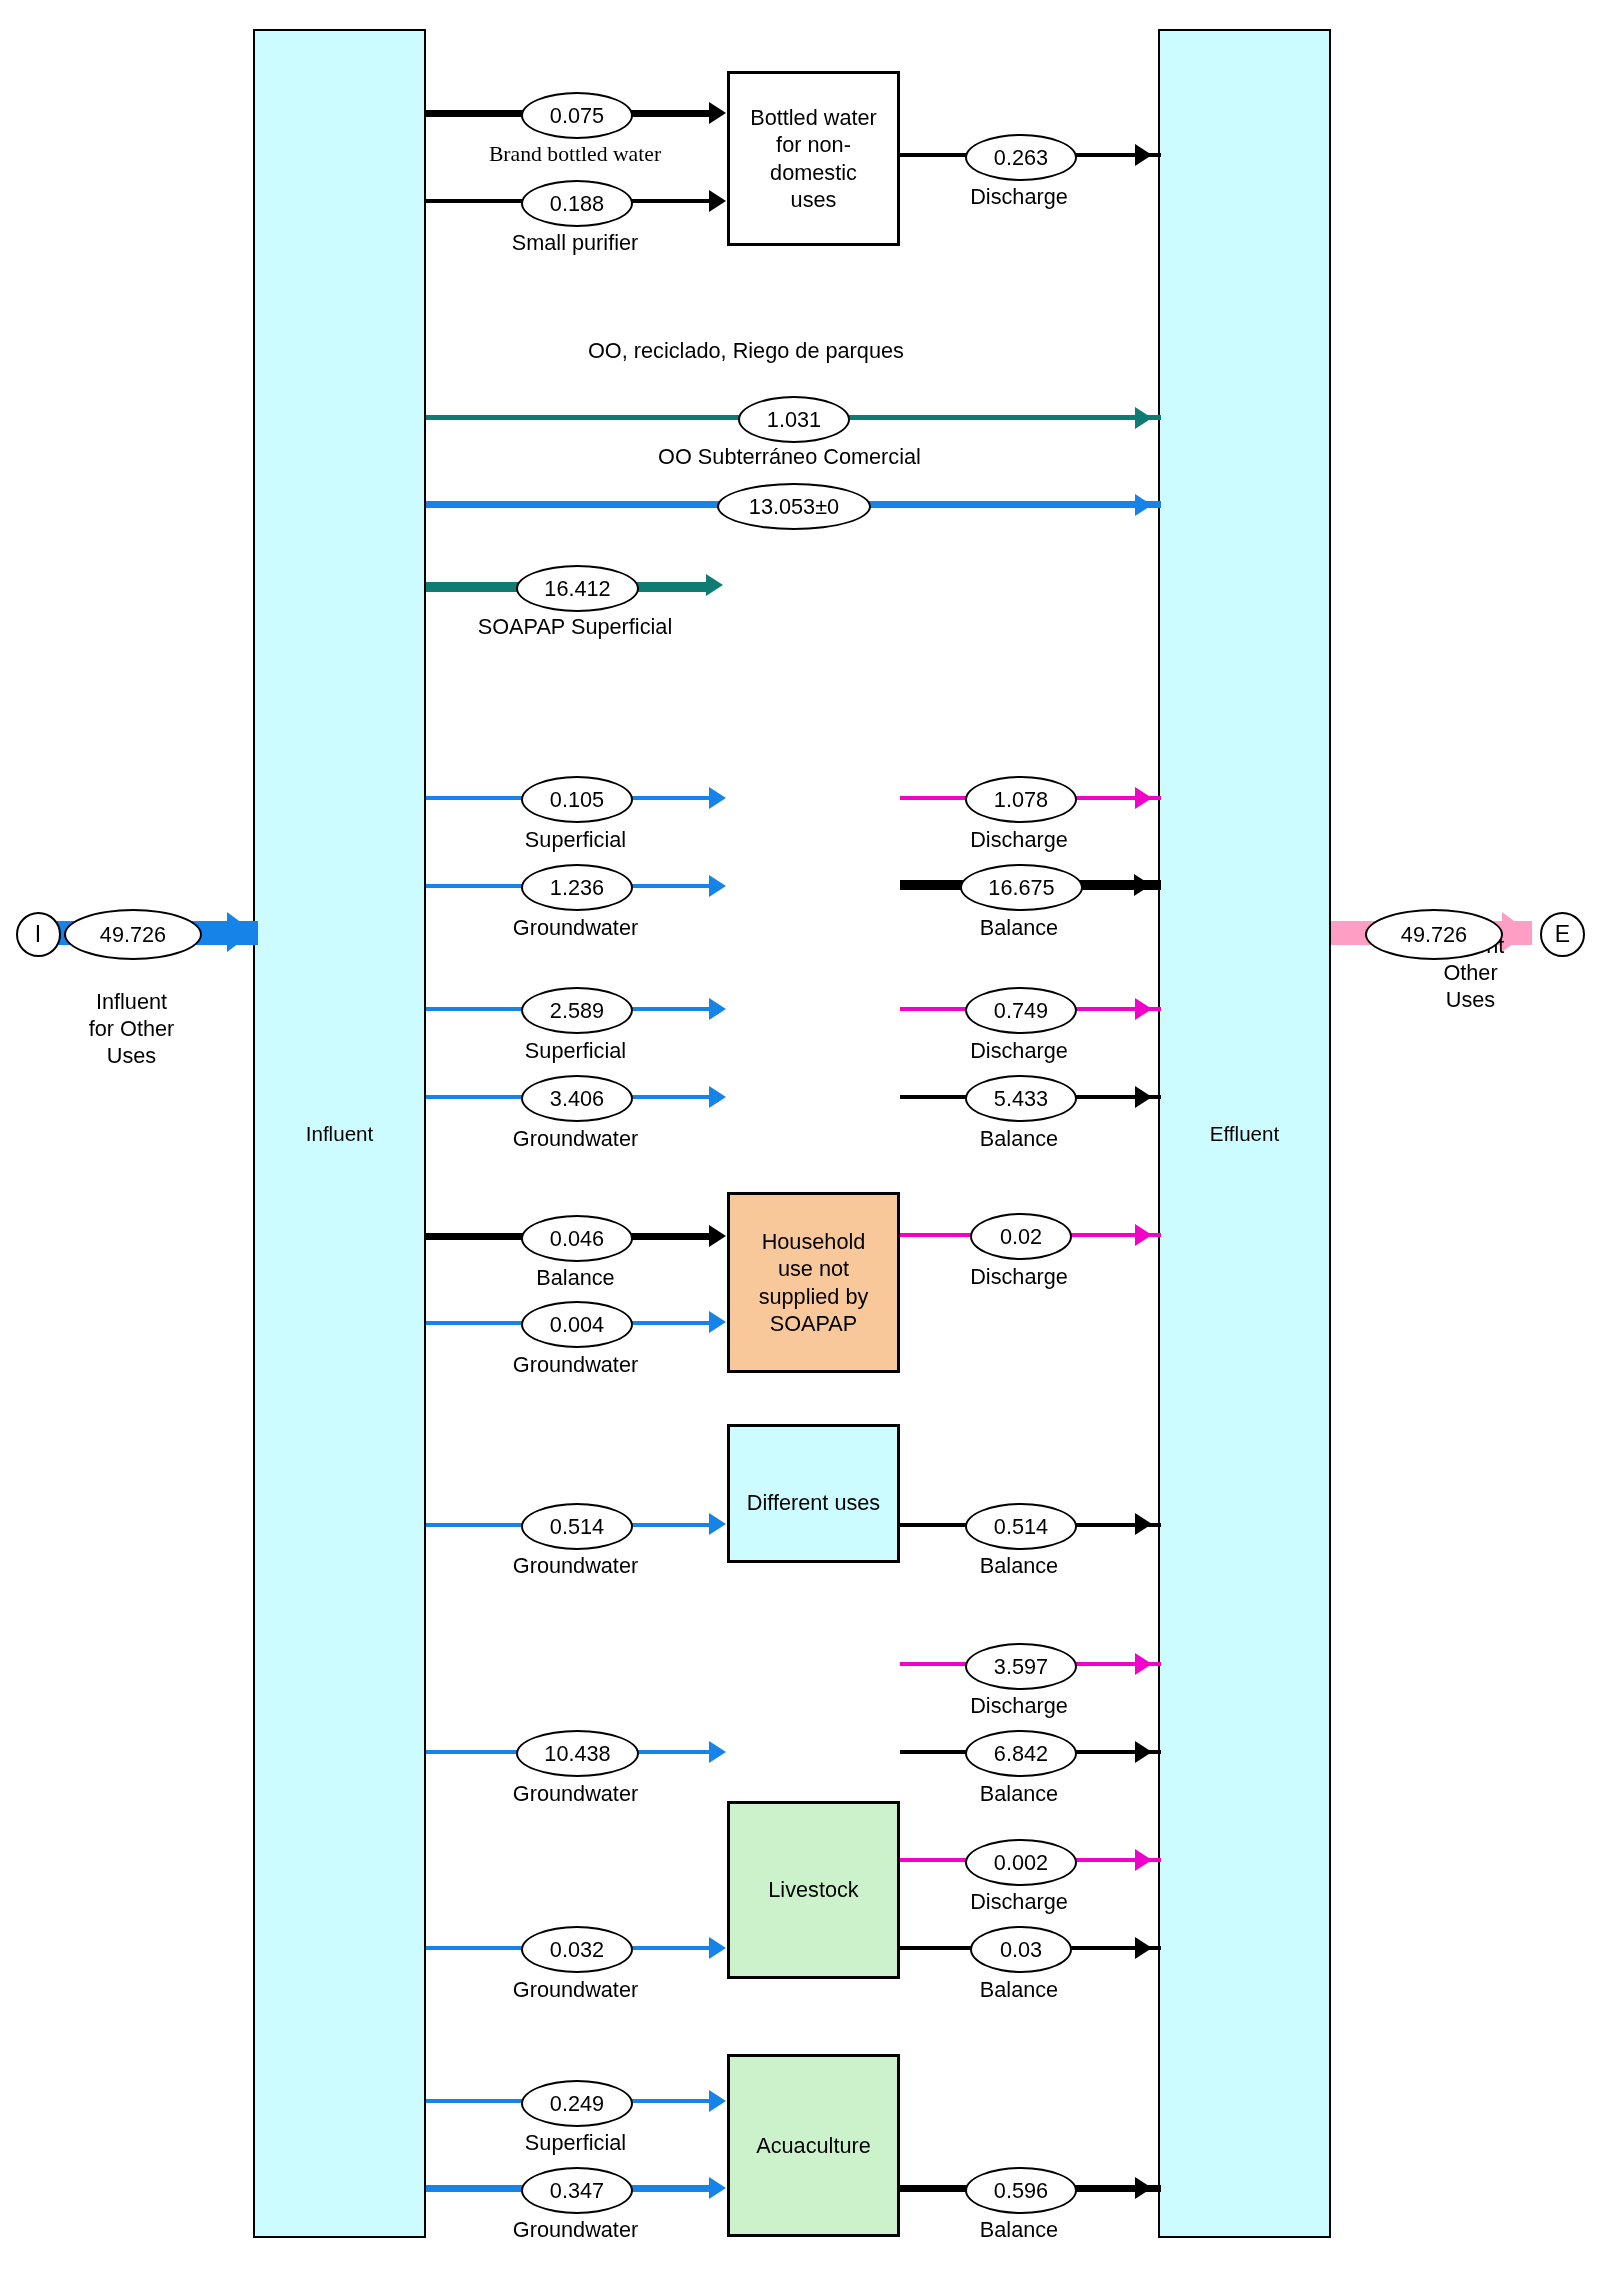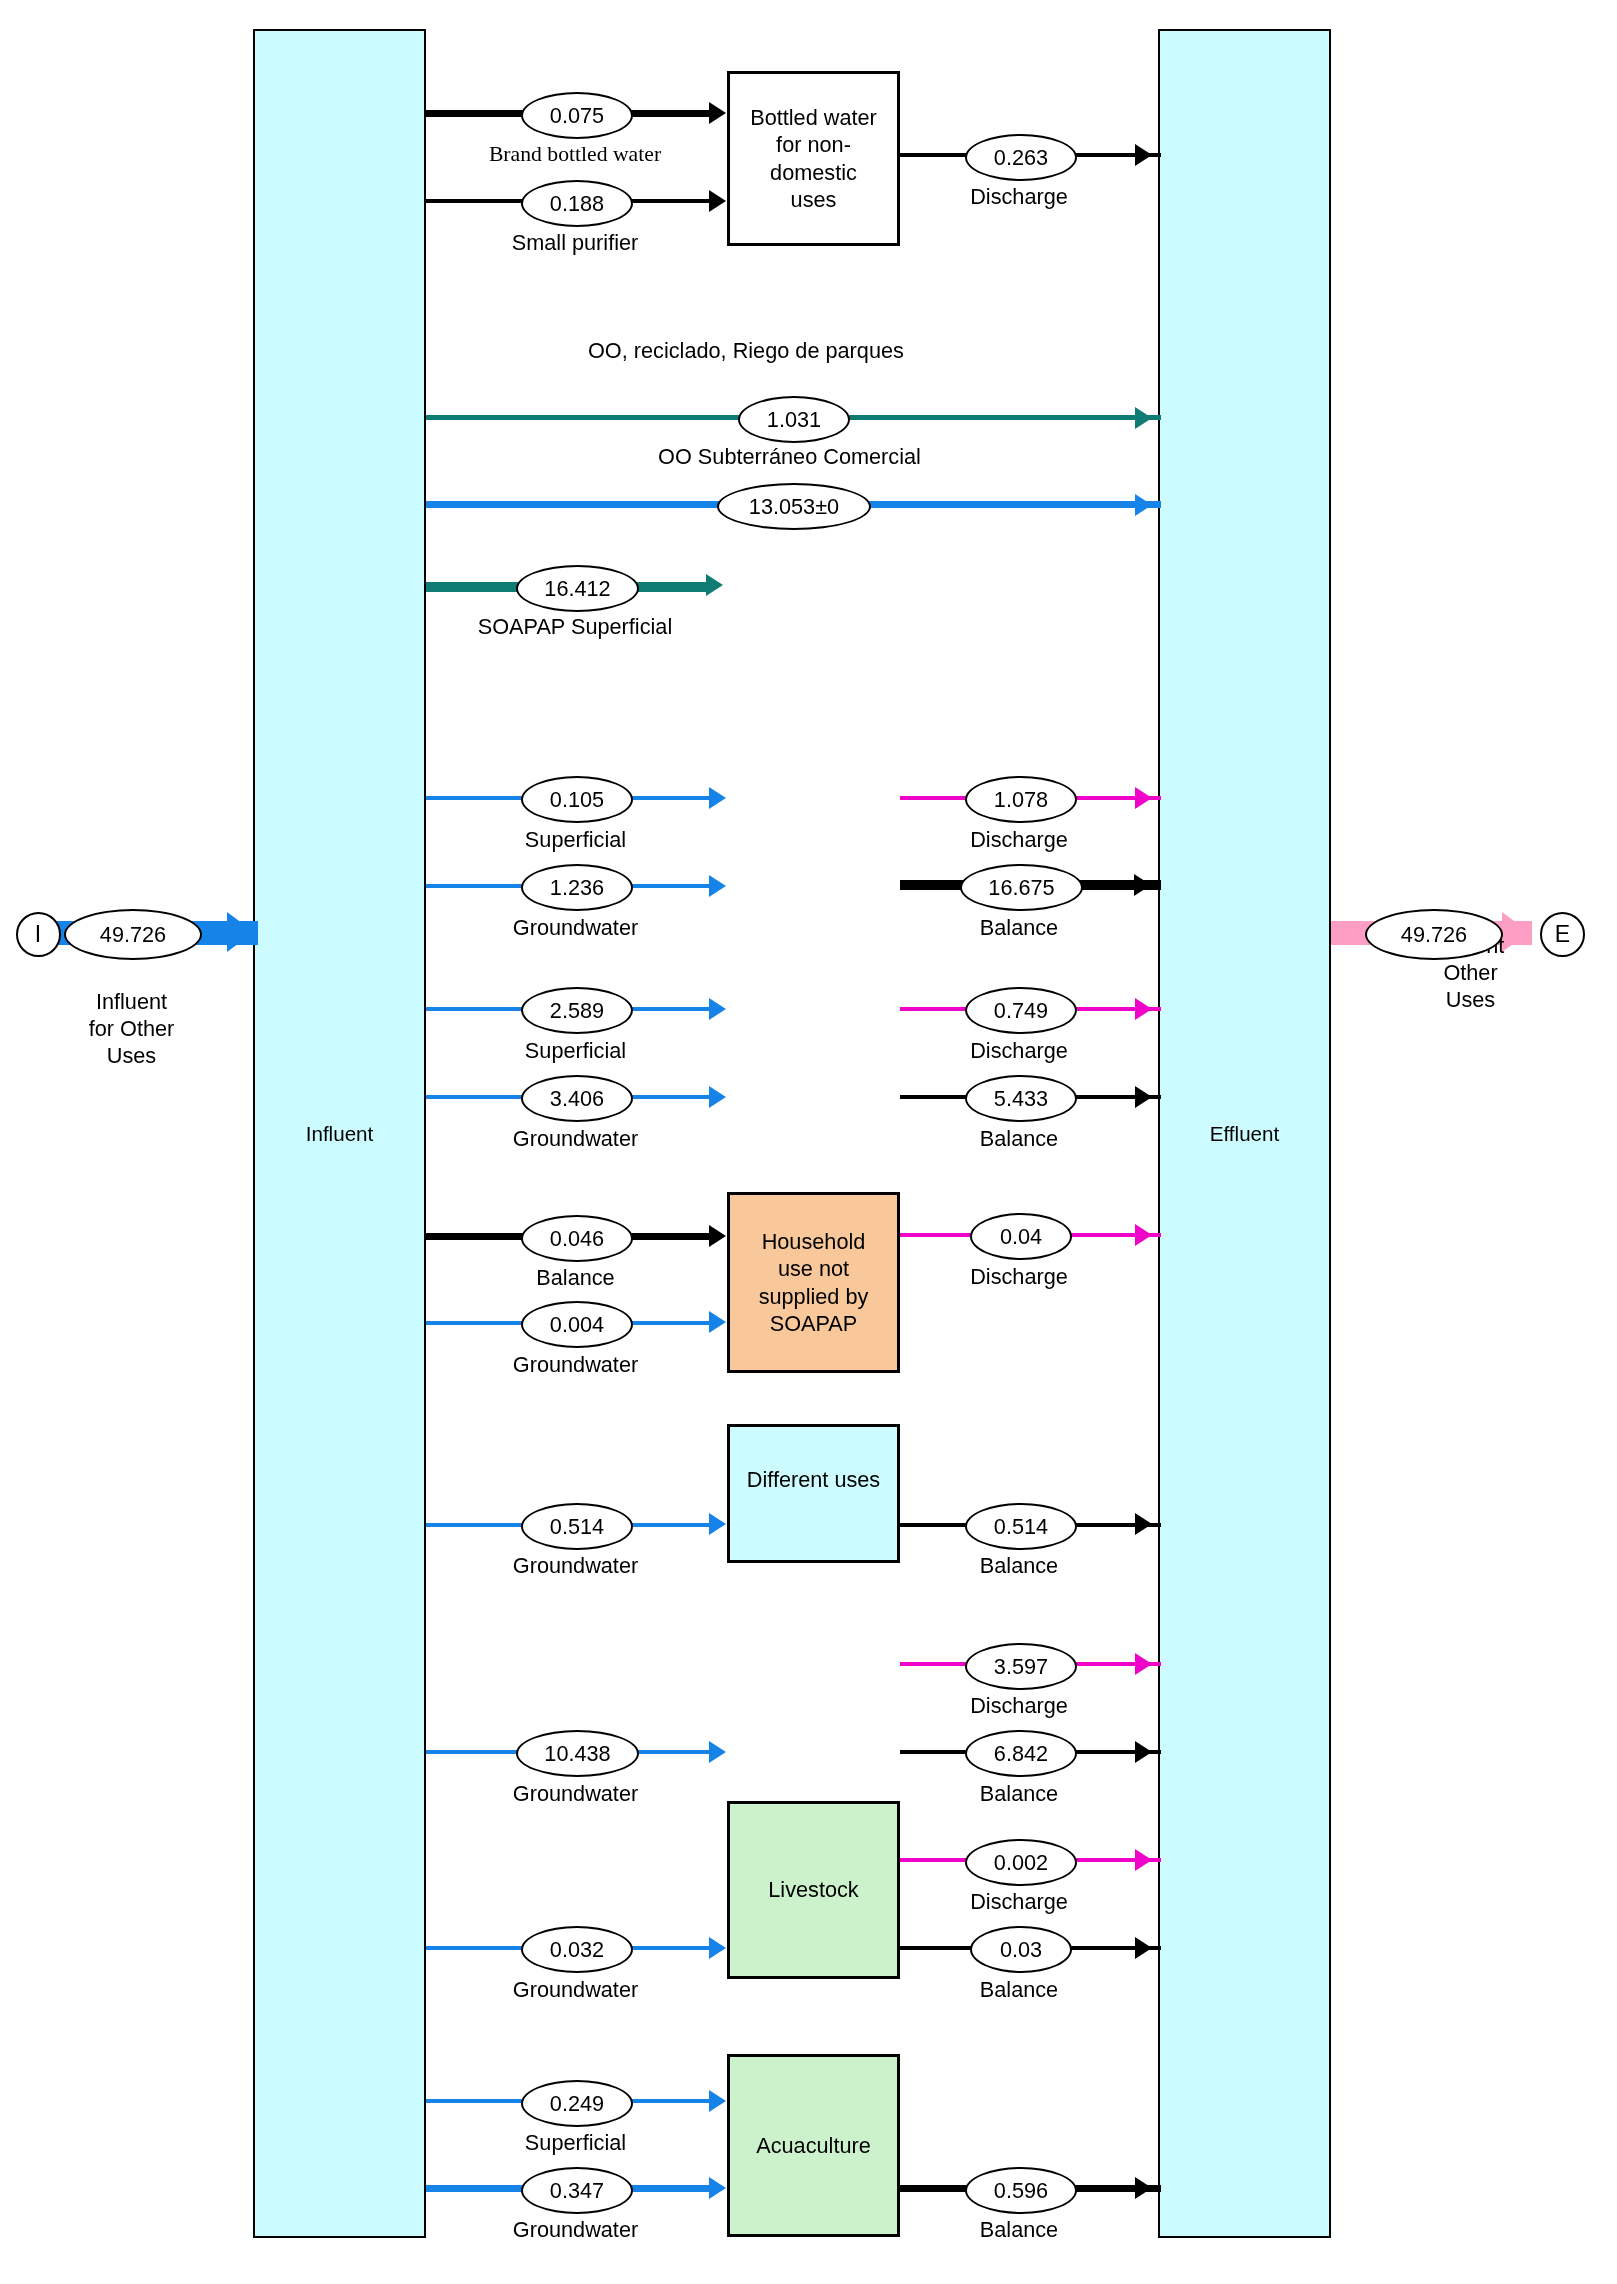--- a/index.html
+++ b/index.html
@@ -144,25 +144,25 @@
   <div class="ell" style="left:521px;top:1215px;width:108px;height:43px;">0.046</div>
   <div class="cap" style="left:467px;top:1265px;width:217px;">Balance</div>
 
   <div class="line" style="left:426px;top:1321px;width:286px;height:3.6px;background:#1683E8;"></div>
   <div class="arrow" style="left:709px;top:1311px;border-color:transparent transparent transparent #1683E8;"></div>
   <div class="ell" style="left:521px;top:1301px;width:108px;height:43px;">0.004</div>
   <div class="cap" style="left:467px;top:1352px;width:217px;">Groundwater</div>
 
   <div class="line" style="left:900px;top:1233px;width:261px;height:3.6px;background:#F003C9;"></div>
   <div class="arrow" style="left:1135px;top:1224px;border-color:transparent transparent transparent #F003C9;"></div>
-  <div class="ell" style="left:970px;top:1213px;width:98px;height:43px;">0.04</div>
+  <div class="ell" style="left:970px;top:1213px;width:98px;height:43px;">0.02</div>
   <div class="cap" style="left:916px;top:1264px;width:206px;">Discharge</div>
 
   <div class="pbox top-align" style="left:727px;top:1424px;width:173px;height:139px;background:#CCFCFF;">
-    <div style="padding-top:39px;">
+    <div style="padding-top:62px;">
       <div>Different uses</div>
     </div>
   </div>
 
   <div class="line" style="left:426px;top:1523px;width:286px;height:4.1px;background:#1683E8;"></div>
   <div class="arrow" style="left:709px;top:1513px;border-color:transparent transparent transparent #1683E8;"></div>
   <div class="ell" style="left:521px;top:1503px;width:108px;height:43px;">0.514</div>
   <div class="cap" style="left:467px;top:1553px;width:217px;">Groundwater</div>
 
   <div class="line" style="left:900px;top:1523px;width:261px;height:4.1px;background:#000;"></div>

